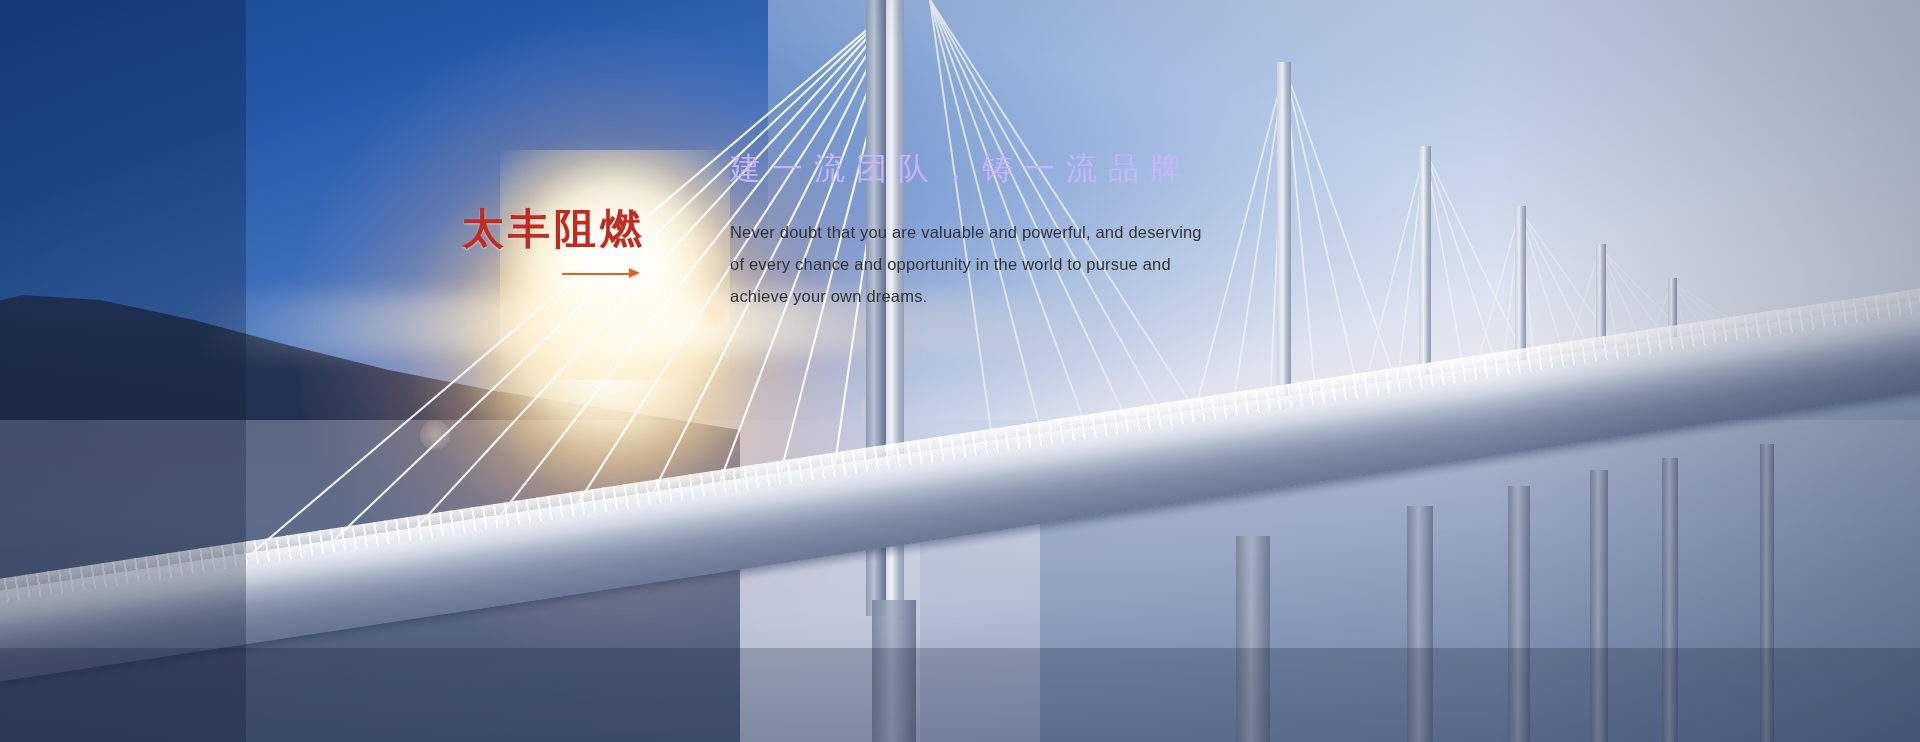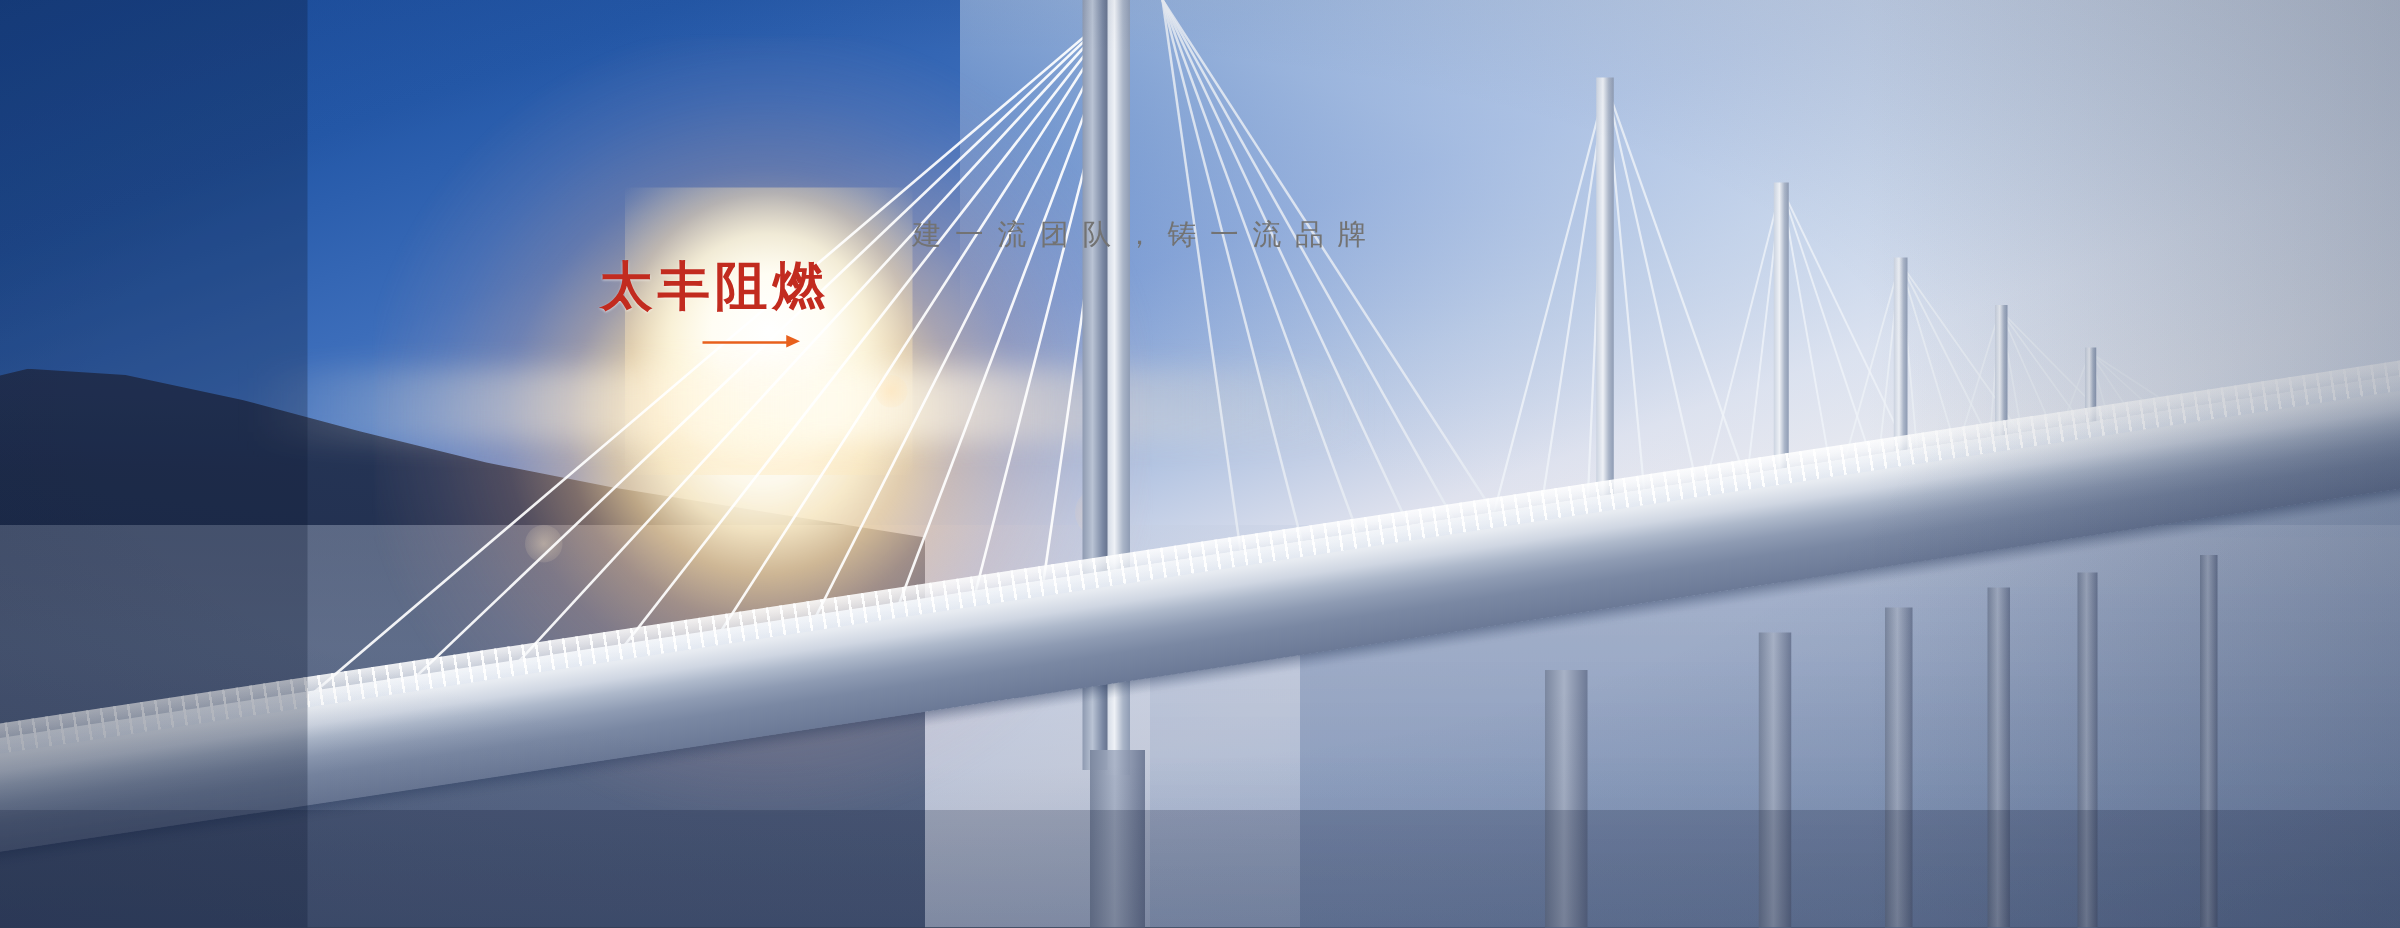--- a/index.html
+++ b/index.html
@@ -137,38 +137,37 @@
   }
 
   
   .content { position:absolute; inset:0; }
 
   .logo-block { position:absolute; left:462px; top:206px; width:220px; }
   .logo-text {
     font-size:42px; font-weight:bold; letter-spacing:4px;
     color:#c22b1f; line-height:1.1; white-space:nowrap;
     text-shadow:0 1px 2px rgba(255,255,255,.6);
-    text-align:center;
   }
   .logo-arrow { position:relative; margin-top:16px; margin-left:100px; width:78px; height:12px; }
   .logo-arrow .bar {
     position:absolute; left:0; top:5px; width:70px; height:2px; background:#e8601c;
   }
   .logo-arrow .head {
     position:absolute; right:0; top:0; width:0; height:0;
     border-left:11px solid #e8601c;
     border-top:5px solid transparent;
     border-bottom:5px solid transparent;
   }
 
   .text-block { position:absolute; left:730px; top:148px; width:640px; }
   .headline-1 {
-    font-size:23px; color:#737373; letter-spacing:11px;
+    font-size:31px; color:#c4b5fd; letter-spacing:11px;
     font-family:"Liberation Serif","DejaVu Serif",serif;
-    white-space:nowrap; line-height:1.35;margin-top:24px;
+    white-space:nowrap; line-height:1.35;
   }
   .headline-2 {
     margin-top:20px;
     font-size:37px; font-weight:bold; color:#1d1d1d; letter-spacing:3px;
     white-space:nowrap; line-height:1.3;
   }
   .sub-paragraph {
     margin-top:26px;
     font-size:16.5px; color:#2f3338; line-height:1.95; letter-spacing:.2px;
   }
@@ -289,16 +288,21 @@
     <div class="logo-block">
       <div class="logo-text">太丰阻燃</div>
       <div class="logo-arrow">
         <span class="bar"></span>
         <span class="head"></span>
       </div>
     </div>
 
     <div class="text-block">
       <div class="headline-1">建一流团队，铸一流品牌</div>
+      <div class="sub-paragraph">
+        <span class="ln">Never doubt that you are valuable and powerful, and deserving</span>
+        <span class="ln"> of every chance and opportunity in the world to pursue and</span>
+        <span class="ln">achieve your own dreams.</span>
+      </div>
     </div>
 
   </div>
 </div>
 
 </body></html>

